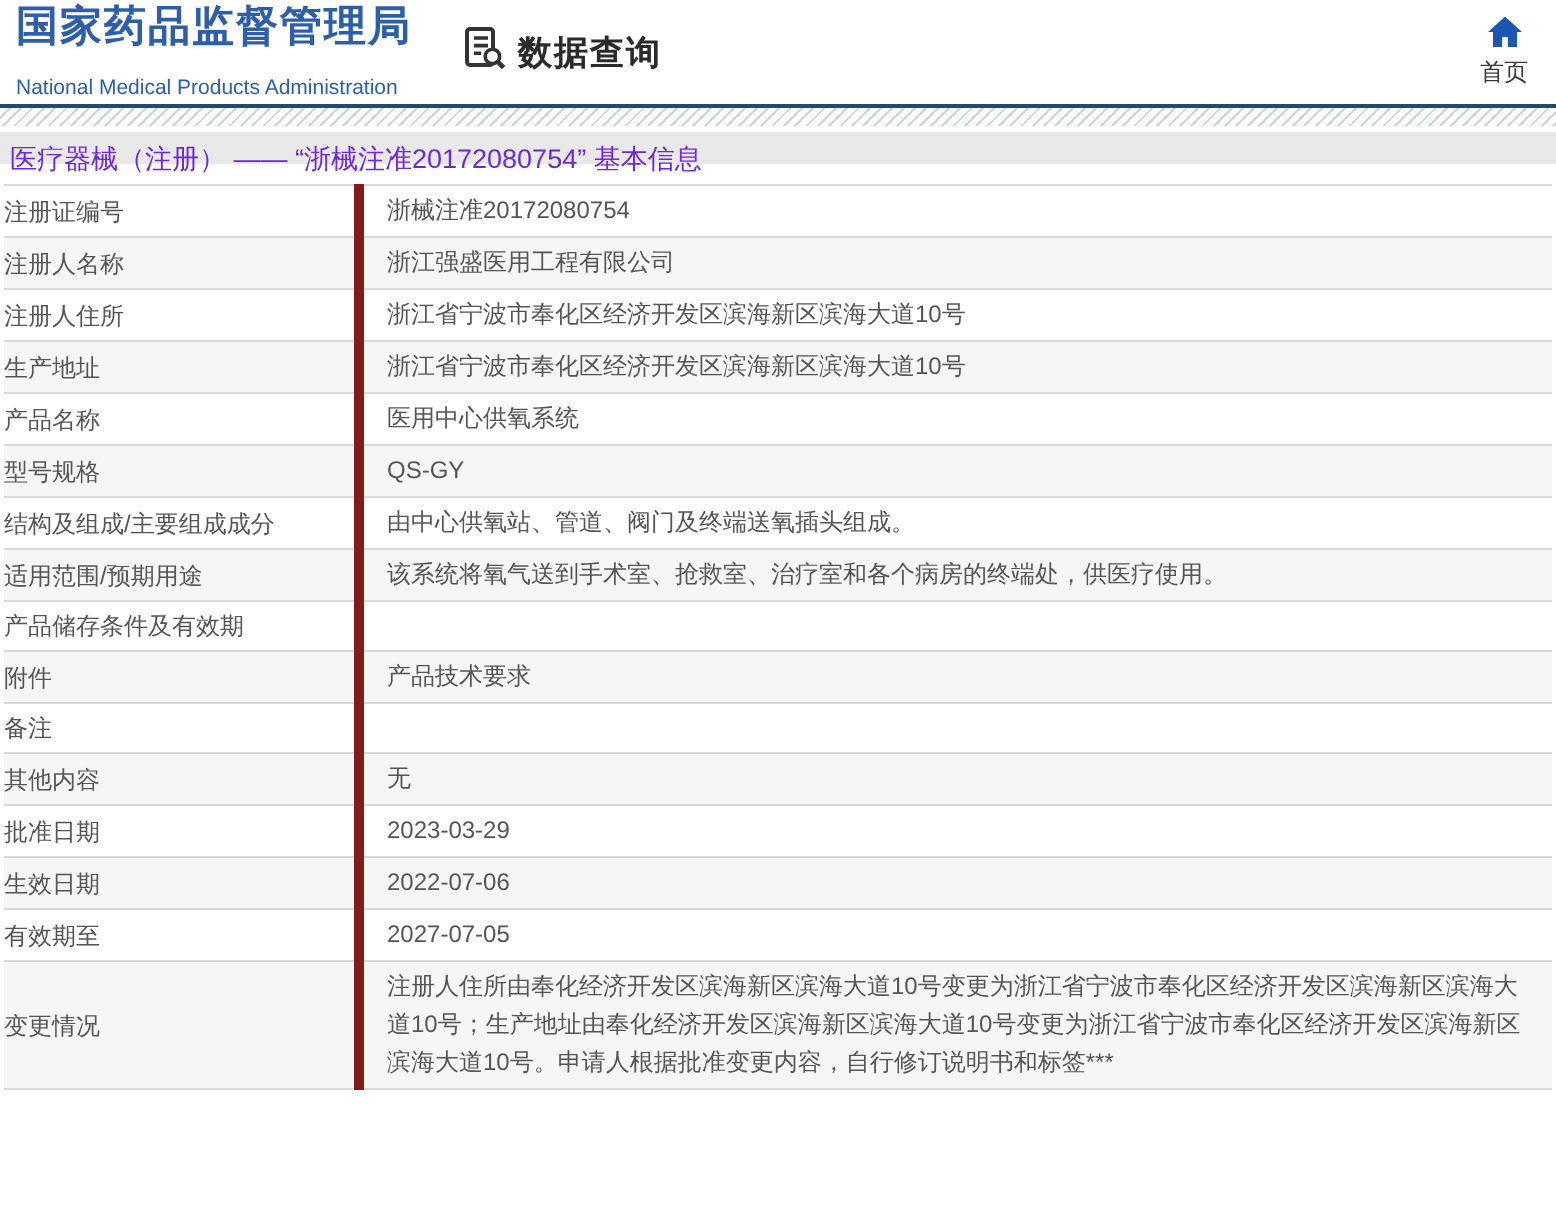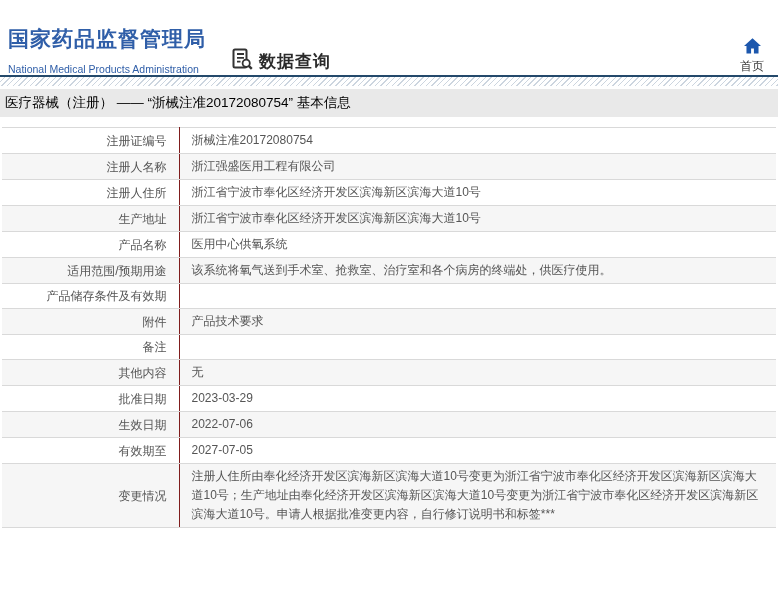--- a/index.html
+++ b/index.html
@@ -9,22 +9,22 @@
     background: #ffffff;
     width: 778px;
     height: 612px;
     overflow: hidden;
     color: #555;
   }
 
   
   .site-header {
     display: flex;
-    align-items: flex-end;
-    height: 75px;
+    align-items: center;
+    height: 52px;
     padding: 0 14px 0 8px;
     background: #fff;
   }
   .logo { cursor: pointer; }
   .logo-cn {
     color: #2f5ea8;
     font-size: 21px;
     font-weight: bold;
     letter-spacing: 1px;
     line-height: 24px;
@@ -62,24 +62,24 @@
   .nav-item svg { display: block; }
   .nav-label { font-size: 12px; color: #3a3a3a; }
 
   
   .navy-line { height: 2px; background: #24496b; }
   .hatch-band {
     height: 9px;
     background: repeating-linear-gradient(135deg, #ffffff 0px, #ffffff 3px, #ccd5df 3px, #ccd5df 4px);
   }
   .title-band {
-    height: 28px;
+    height: 16px;
     line-height: 28px;
     background: #e9e9e9;
-    color: #000000;
+    color: #6d28d9;
     font-size: 13.5px;
     padding-left: 5px;
     margin-top: 3px;
     white-space: nowrap;
   }
 
   
   .info-table {
     width: 774px;
     margin: 10px 2px 0 2px;
@@ -91,23 +91,23 @@
     border-bottom: 1px solid #d9d9d9;
     font-size: 12px;
     color: #555;
     padding: 3px 0;
     vertical-align: middle;
   }
   .info-table tr { background: #ffffff; }
   .info-table tr:nth-child(even) { background: #f6f6f6; }
   .label-cell {
     width: 177px;
-    text-align: right;
+    text-align: left;
     padding-right: 12px !important;
-    border-right: 1px solid #7f1d1d;
+    border-right: 5px solid #7f1d1d;
     line-height: 18px;
     height: 24px;
   }
   .value-cell {
     padding-left: 12px !important;
     padding-right: 10px !important;
     line-height: 19px;
   }
 </style>
 </head>
@@ -164,20 +164,28 @@
       </tr>
       <tr>
         <td class="label-cell"><span>生产地址</span></td>
         <td class="value-cell"><span>浙江省宁波市奉化区经济开发区滨海新区滨海大道10号</span></td>
       </tr>
       <tr>
         <td class="label-cell"><span>产品名称</span></td>
         <td class="value-cell"><span>医用中心供氧系统</span></td>
       </tr>
       <tr>
+        <td class="label-cell"><span>型号规格</span></td>
+        <td class="value-cell"><span>QS-GY</span></td>
+      </tr>
+      <tr>
+        <td class="label-cell"><span>结构及组成/主要组成成分</span></td>
+        <td class="value-cell"><span>由中心供氧站、管道、阀门及终端送氧插头组成。</span></td>
+      </tr>
+      <tr>
         <td class="label-cell"><span>适用范围/预期用途</span></td>
         <td class="value-cell"><span>该系统将氧气送到手术室、抢救室、治疗室和各个病房的终端处，供医疗使用。</span></td>
       </tr>
       <tr>
         <td class="label-cell"><span>产品储存条件及有效期</span></td>
         <td class="value-cell"><span></span></td>
       </tr>
       <tr>
         <td class="label-cell"><span>附件</span></td>
         <td class="value-cell"><span>产品技术要求</span></td>

